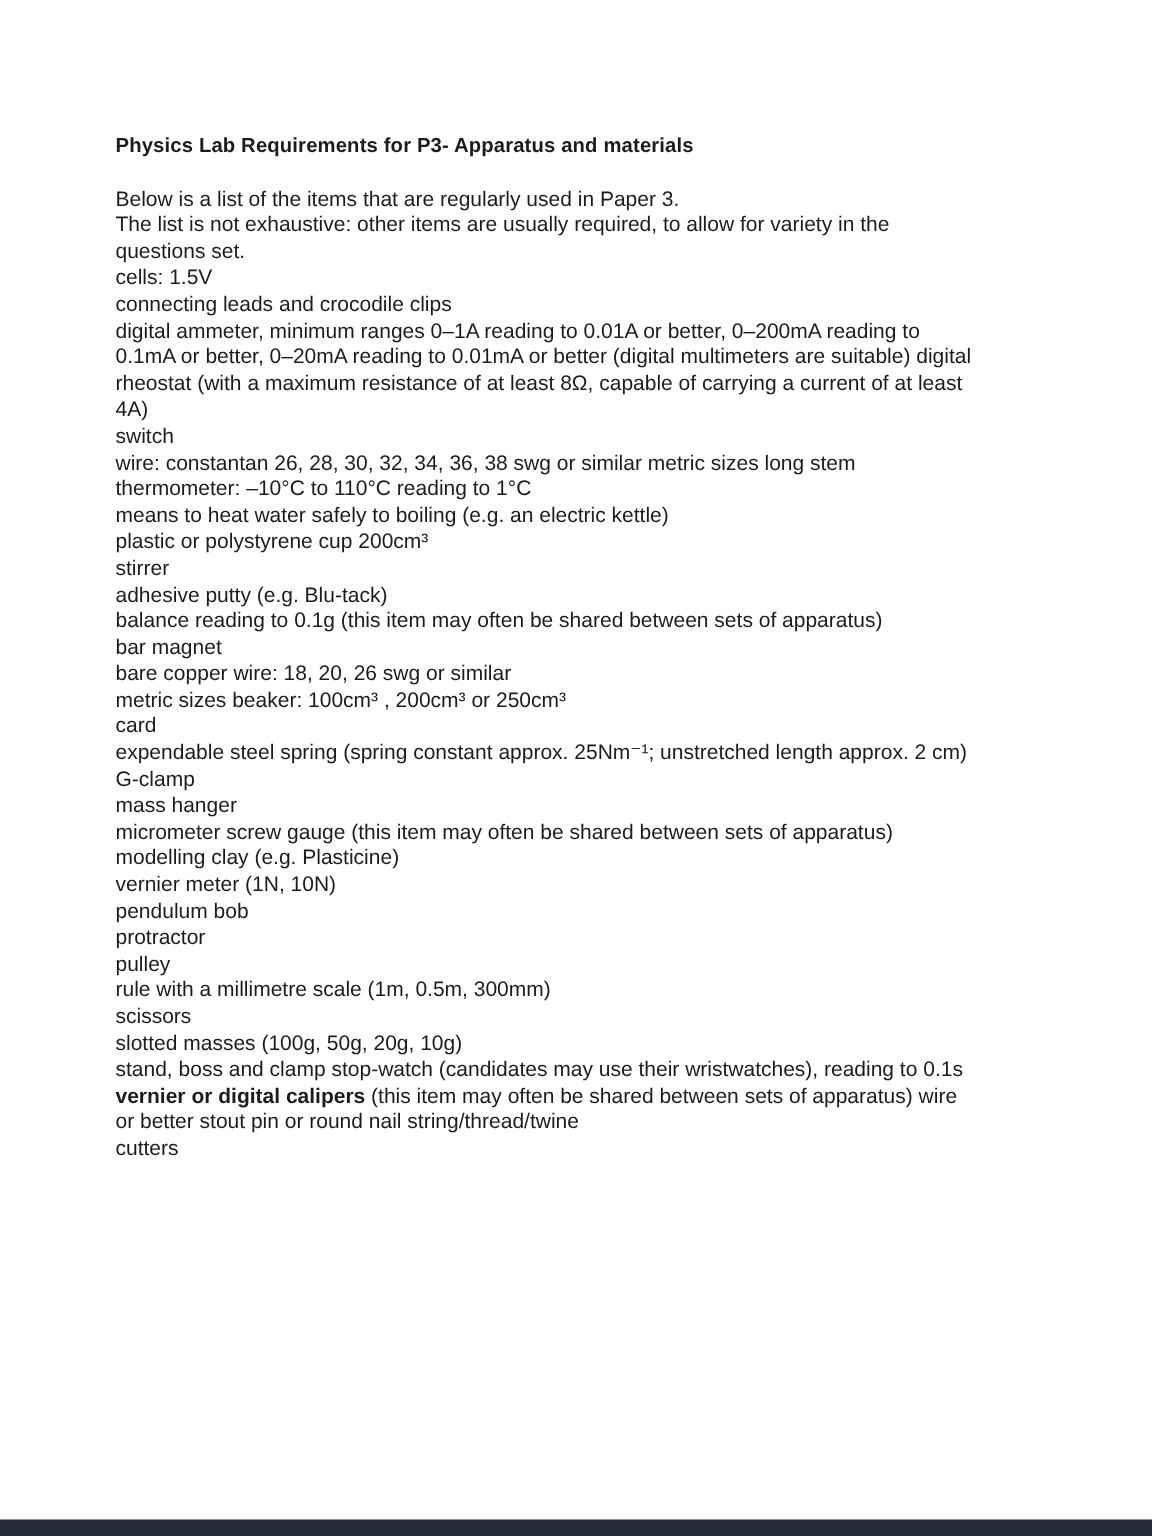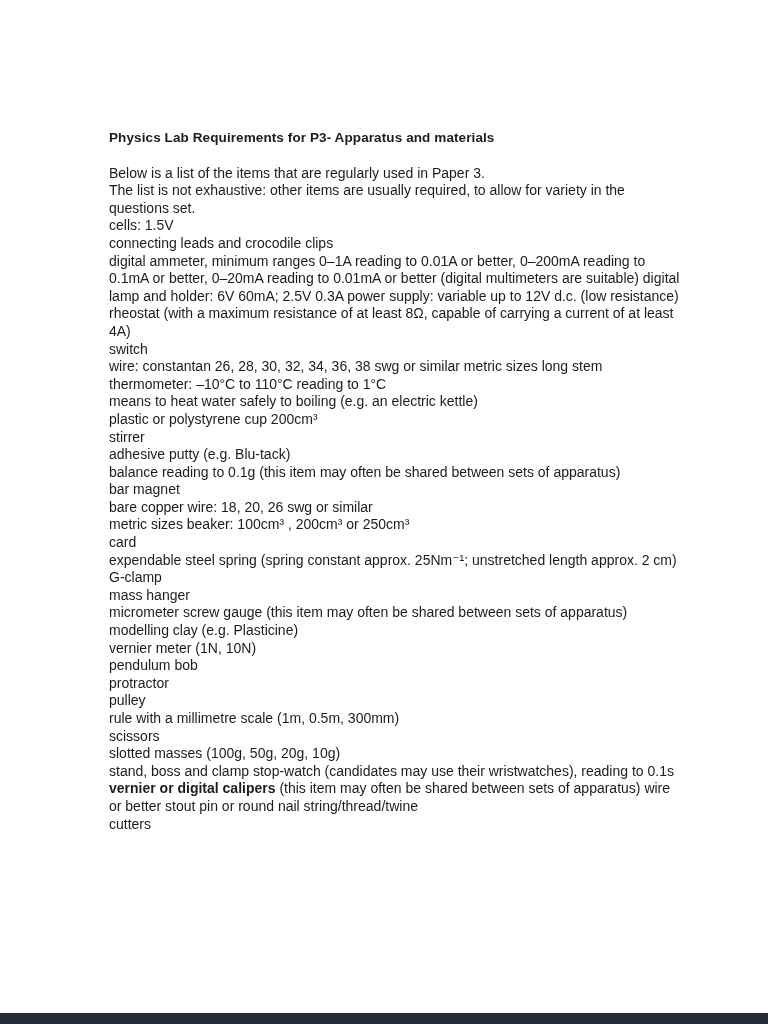--- a/index.html
+++ b/index.html
@@ -19,24 +19,23 @@
   .page {
     position: absolute;
     left: 0;
     top: 0;
     width: 768px;
     height: 1013px;
     background: #ffffff;
   }
   .content {
     position: absolute;
-    left: 109px;
+    left: 77px;
     top: 88px;
     right: 60px;
-    margin-top: 41px;
   }
   .doc-title {
     font-size: 13.5px;
     line-height: 17.6px;
     font-weight: bold;
     white-space: nowrap;
     letter-spacing: 0.1px;
   }
   .body-lines {
     margin-top: 18px;
@@ -66,21 +65,20 @@
     <div class="content">
       <div class="doc-title">Physics Lab Requirements for P3- Apparatus and materials</div>
       <div class="body-lines" id="body-lines">
           <div class="text-line"><span>Below is a list of the items that are regularly used in Paper 3.</span></div>
           <div class="text-line"><span>The list is not exhaustive: other items are usually required, to allow for variety in the</span></div>
           <div class="text-line"><span>questions set.</span></div>
           <div class="text-line"><span>cells: 1.5V</span></div>
           <div class="text-line"><span>connecting leads and crocodile clips</span></div>
           <div class="text-line"><span>digital ammeter, minimum ranges 0–1A reading to 0.01A or better, 0–200mA reading to</span></div>
           <div class="text-line"><span>0.1mA or better, 0–20mA reading to 0.01mA or better (digital multimeters are suitable) digital</span></div>
-          <div class="text-line"><span>lamp and holder: 6V 60mA; 2.5V 0.3A power supply: variable up to 12V d.c. (low resistance)</span></div>
           <div class="text-line"><span>rheostat (with a maximum resistance of at least 8Ω, capable of carrying a current of at least</span></div>
           <div class="text-line"><span>4A)</span></div>
           <div class="text-line"><span>switch</span></div>
           <div class="text-line"><span>wire: constantan 26, 28, 30, 32, 34, 36, 38 swg or similar metric sizes long stem</span></div>
           <div class="text-line"><span>thermometer: –10°C to 110°C reading to 1°C</span></div>
           <div class="text-line"><span>means to heat water safely to boiling (e.g. an electric kettle)</span></div>
           <div class="text-line"><span>plastic or polystyrene cup 200cm³</span></div>
           <div class="text-line"><span>stirrer</span></div>
           <div class="text-line"><span>adhesive putty (e.g. Blu-tack)</span></div>
           <div class="text-line"><span>balance reading to 0.1g (this item may often be shared between sets of apparatus)</span></div>

